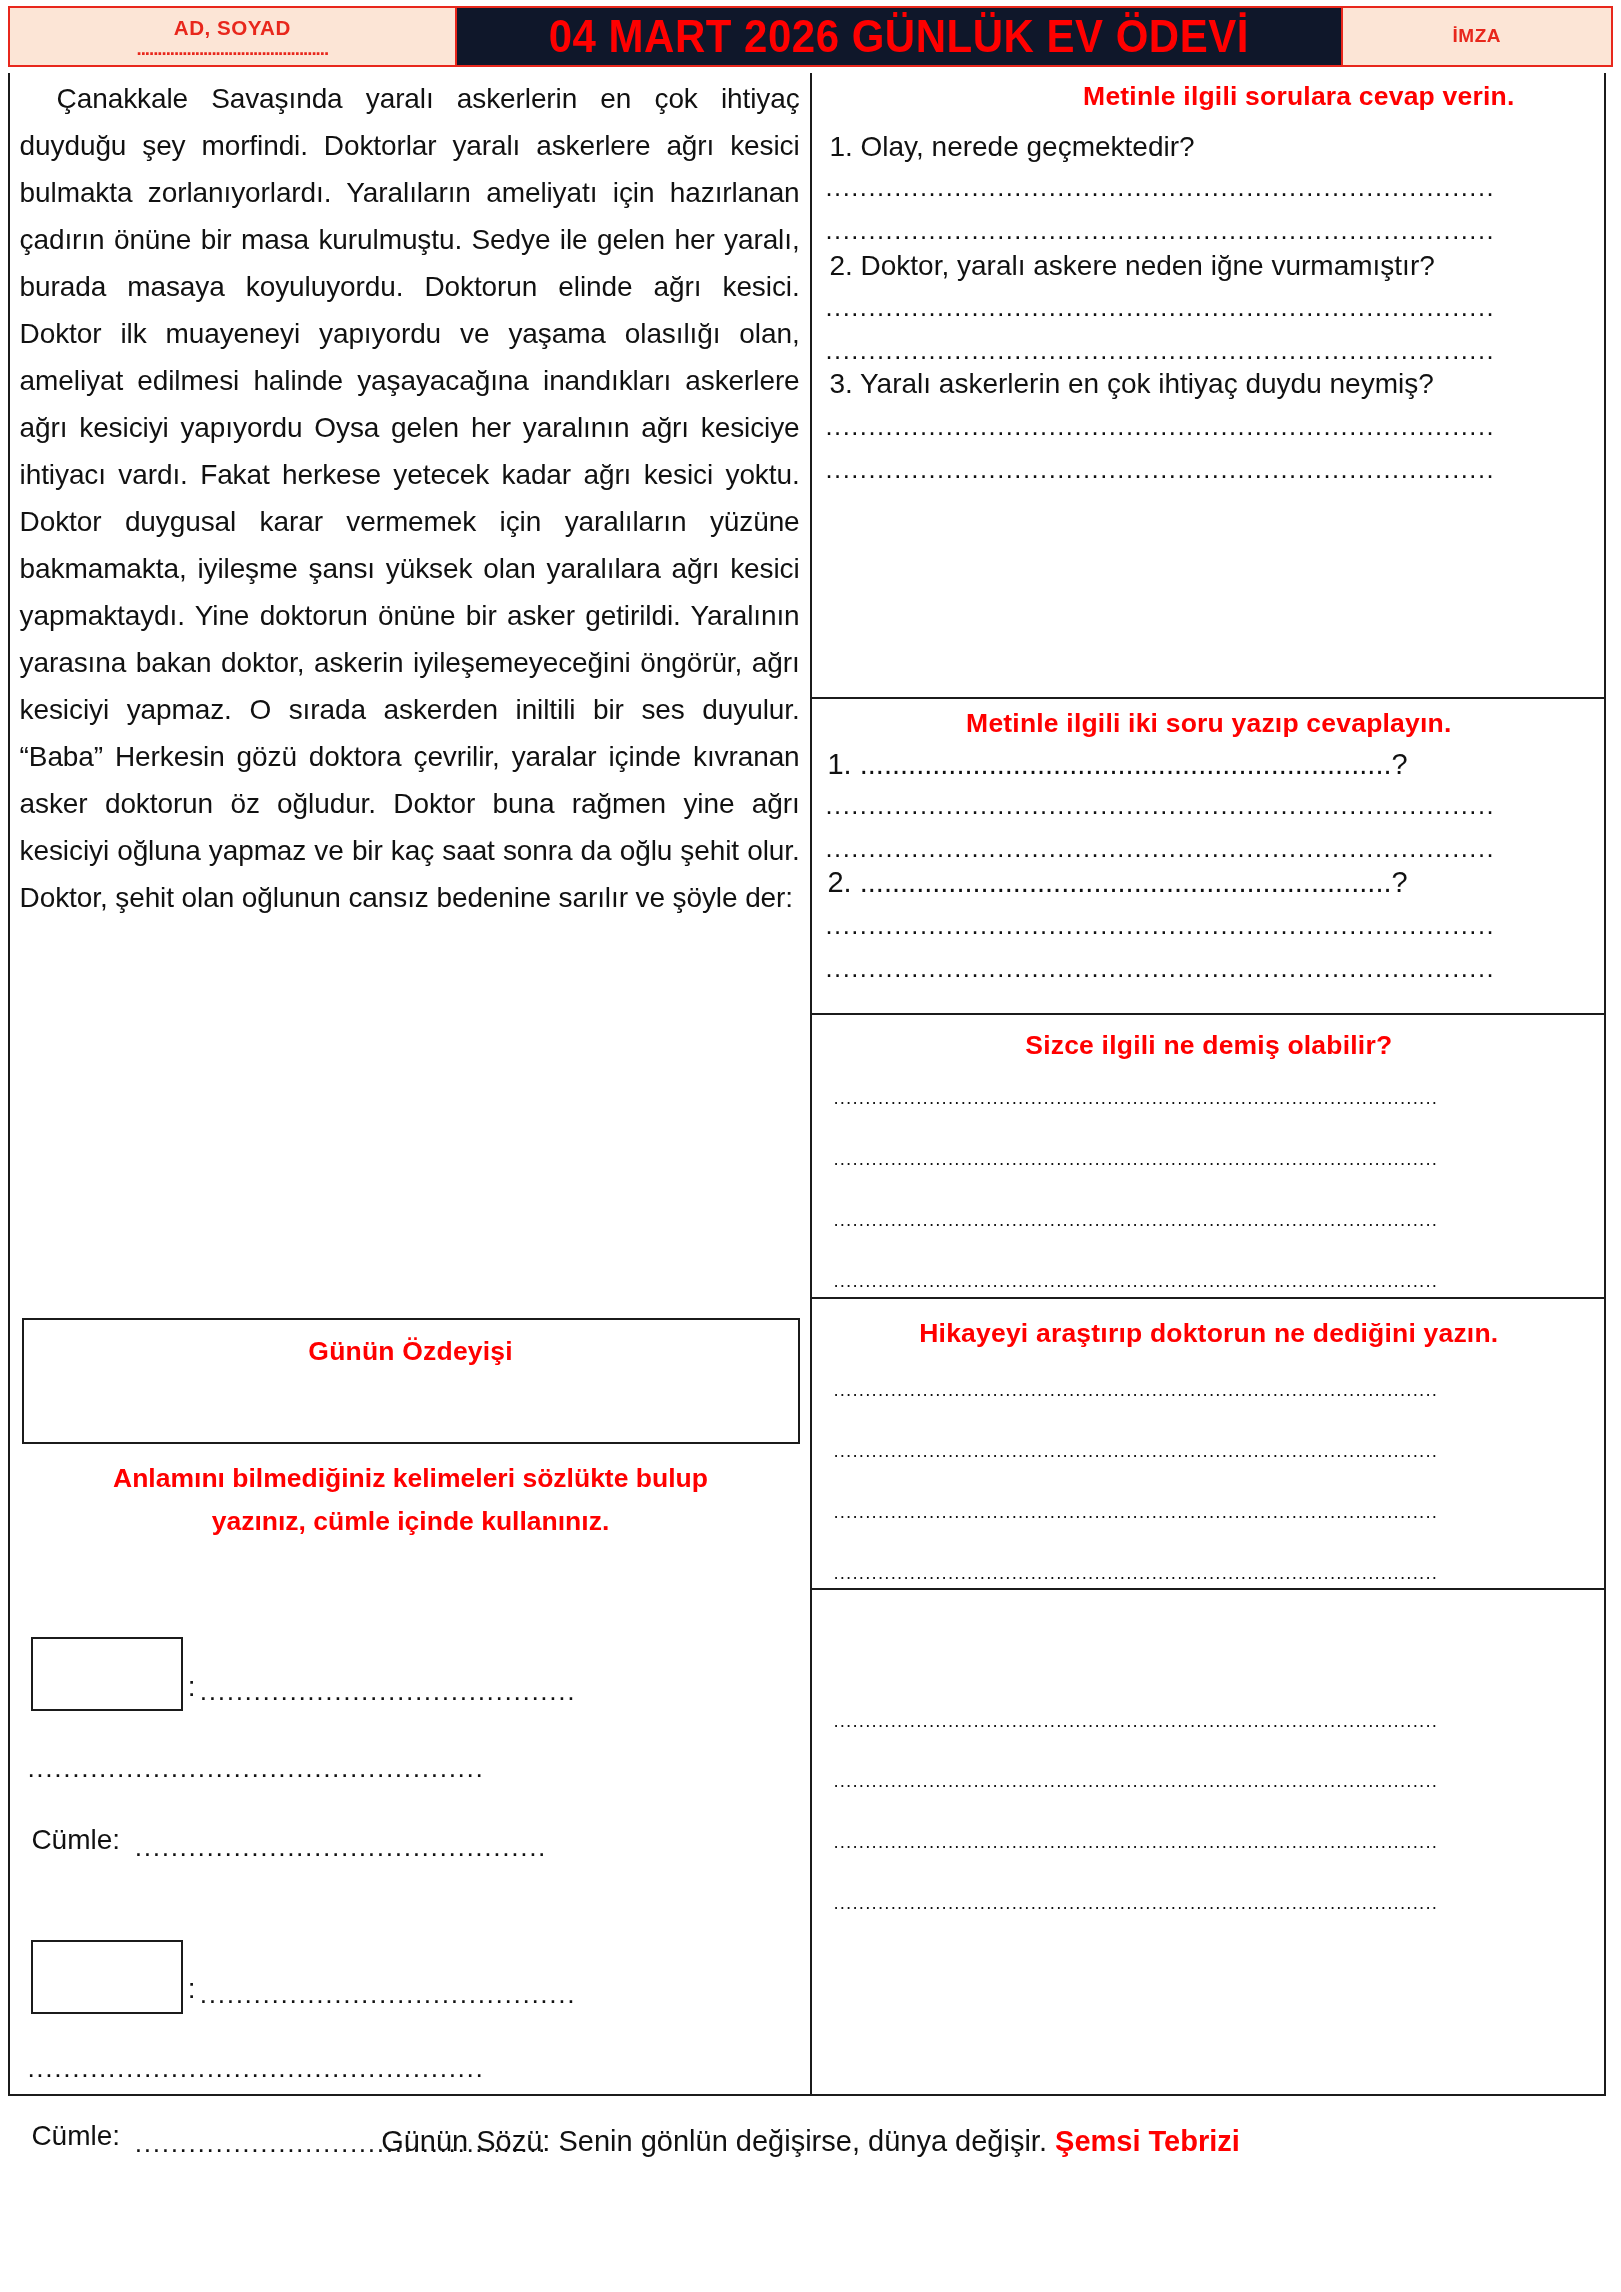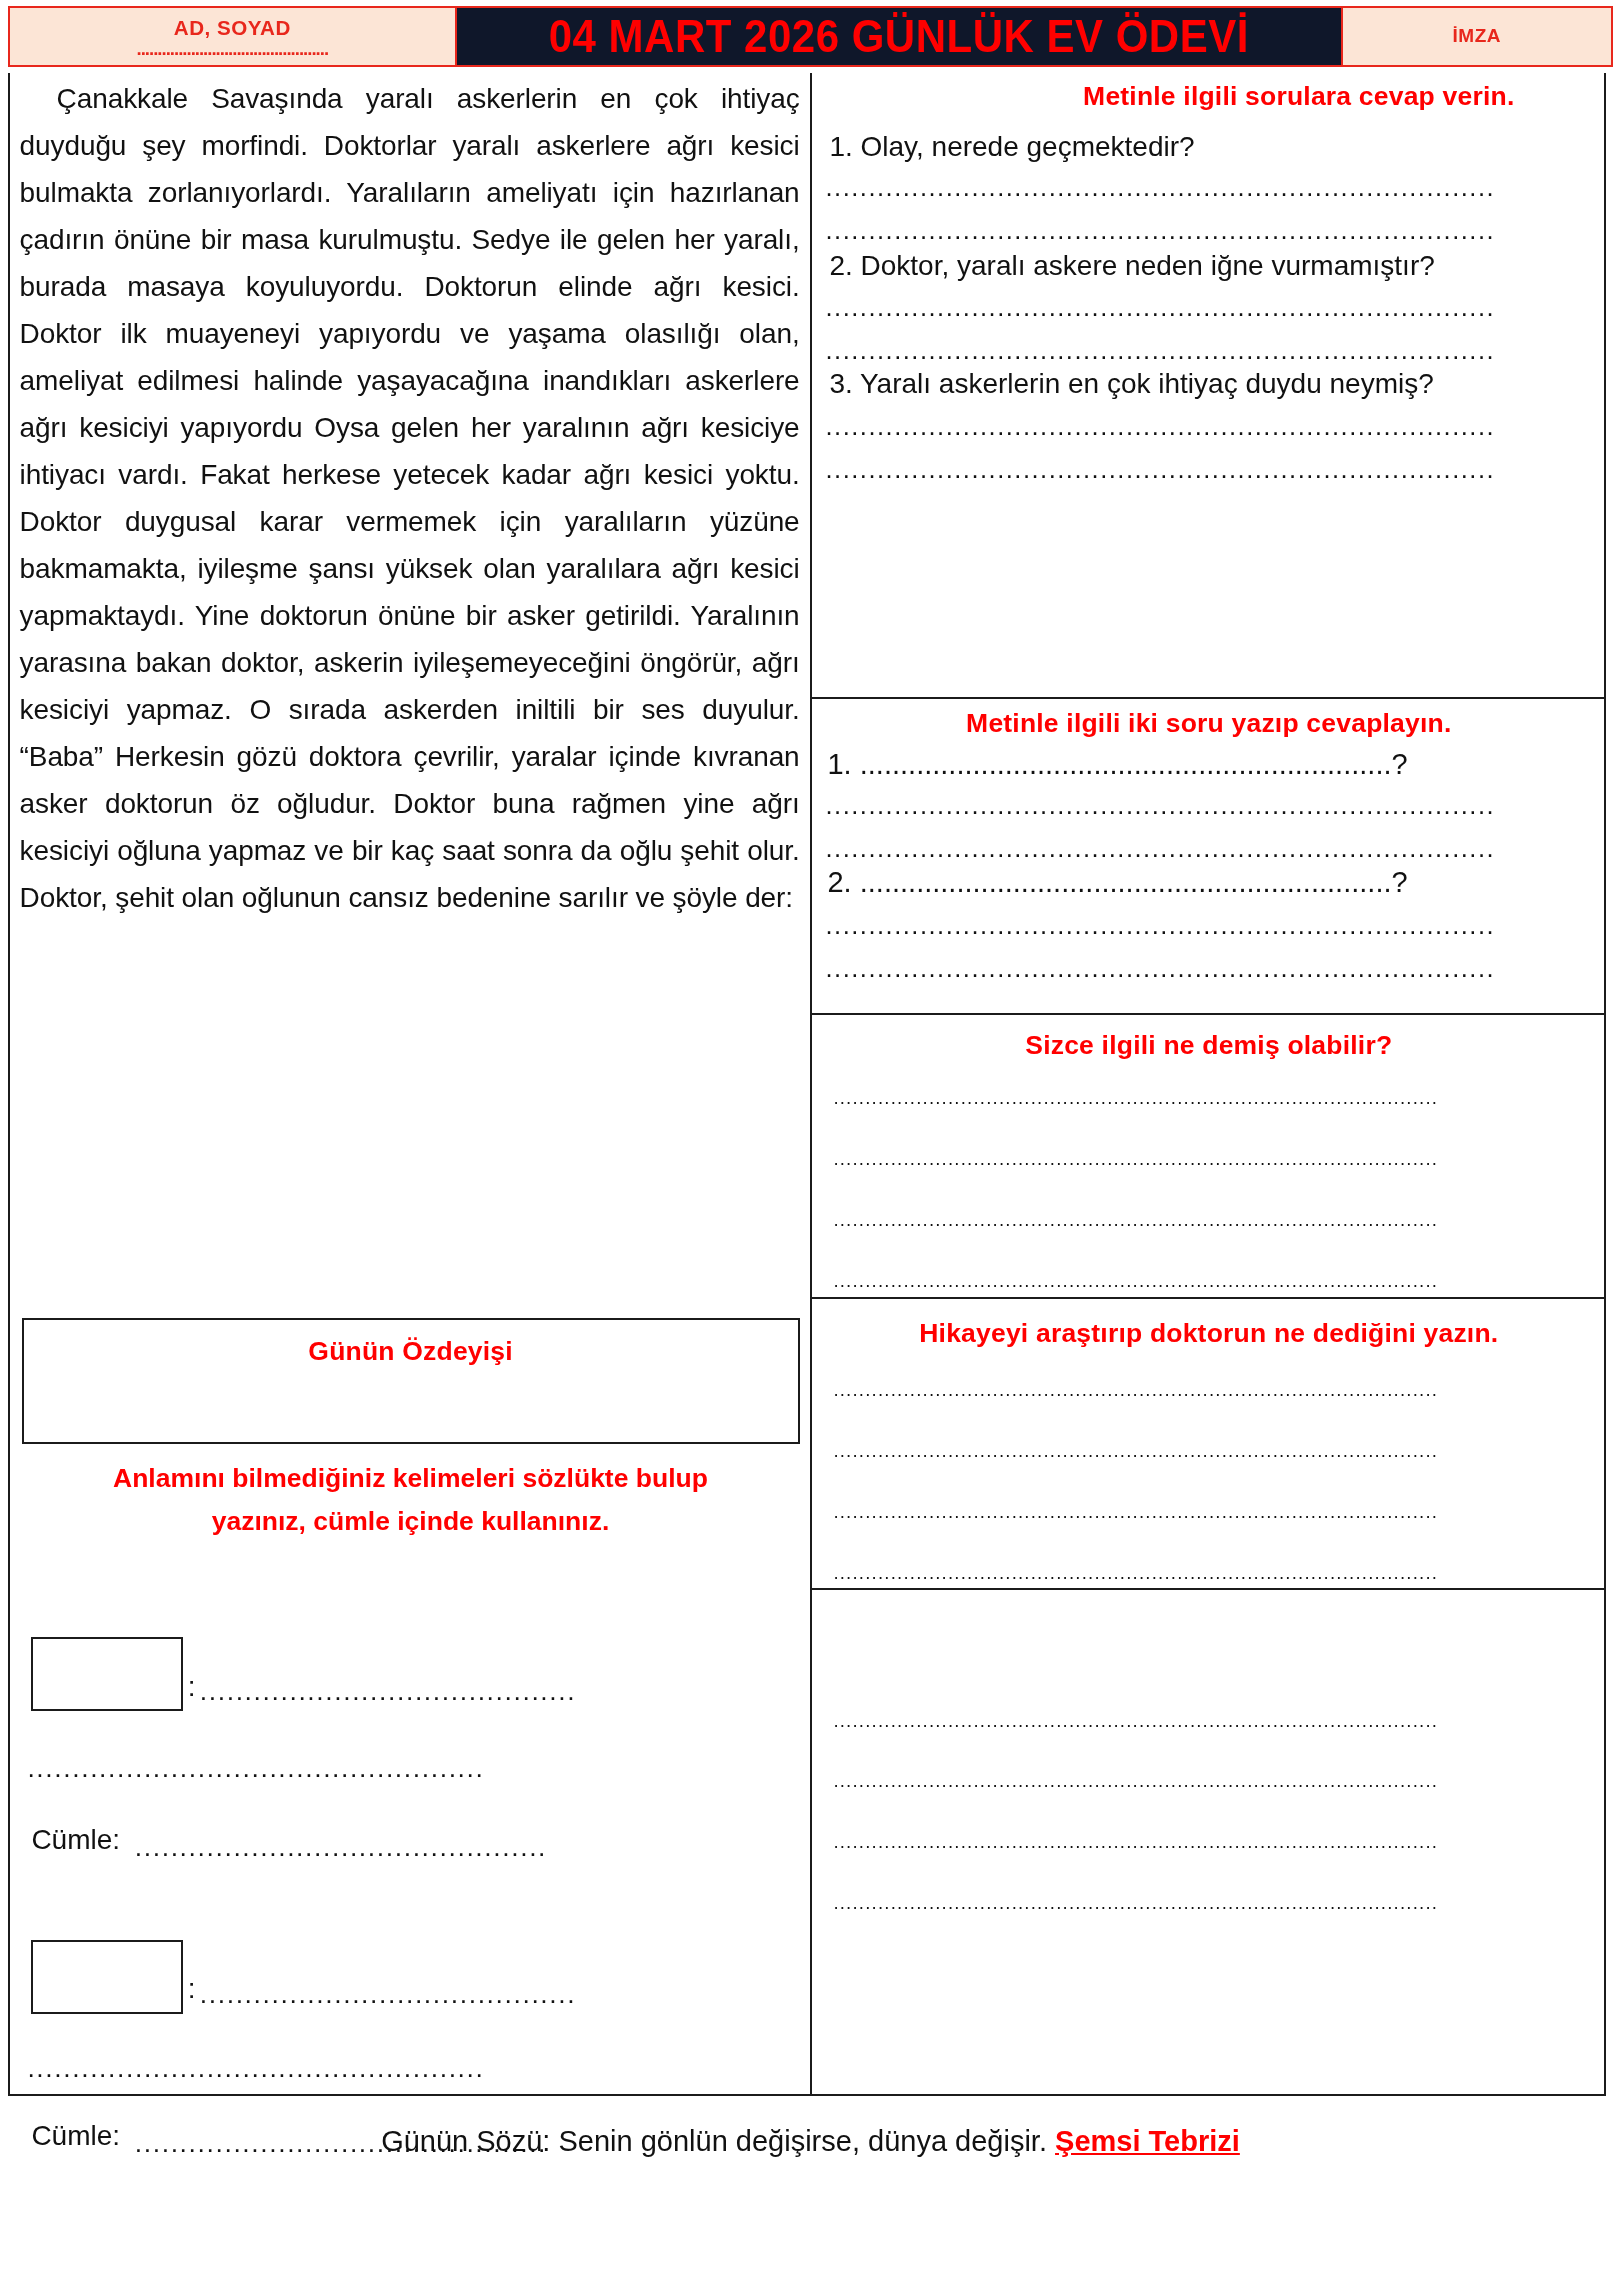--- a/index.html
+++ b/index.html
@@ -246,21 +246,21 @@
   .footer {
     position: absolute;
     left: 0;
     top: 2125px;
     width: 1621px;
     text-align: center;
     font-size: 29px;
     color: #111111;
     white-space: nowrap;
   }
-  .footer .author { color: #ff0000; font-weight: bold; text-decoration: underline; }
+  .footer .author { color: #ff0000; font-weight: bold; }
 </style>
 </head>
 <body>
 
 <div class="page">
 
   <div class="header">
     <div class="hdr-cell hdr-name">
       <div class="lbl">AD, SOYAD</div>
       <div class="dots">..............................................</div>

